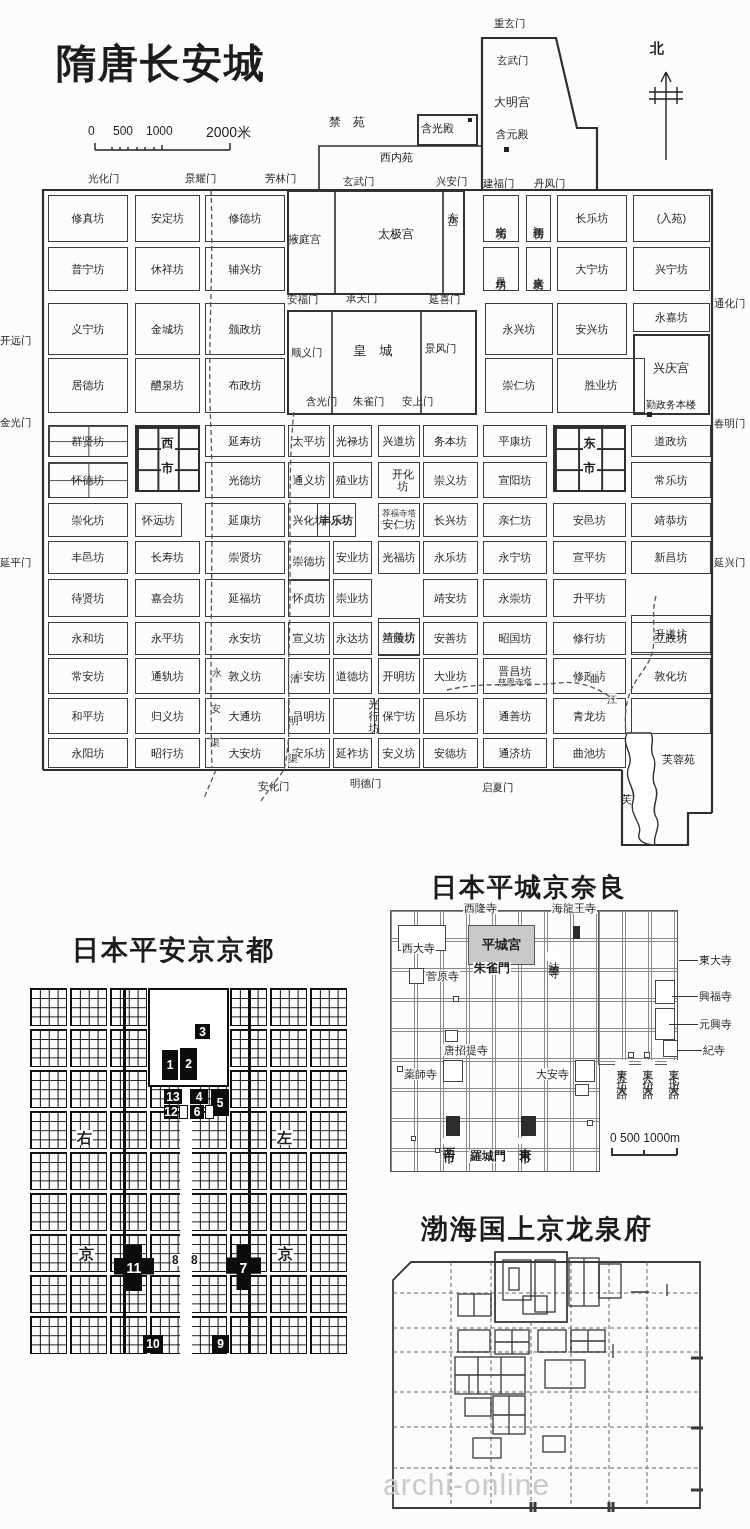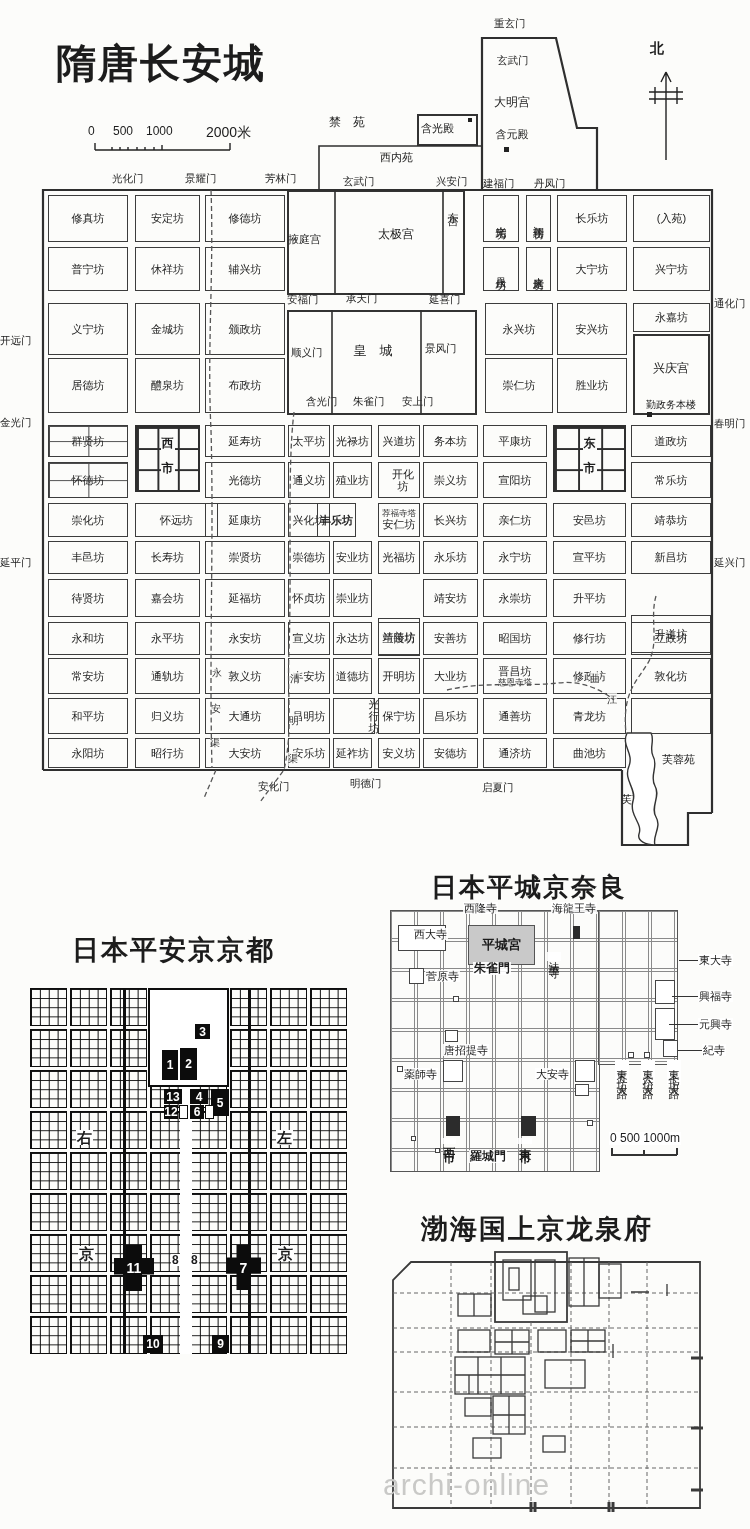--- a/index.html
+++ b/index.html
@@ -137,21 +137,21 @@
       </div>
       <div class="ward" style="left: 557px; top: 303px; width: 70px; height: 52px;">
         <span>安兴坊</span>
       </div>
       <div class="ward" style="left: 633px; top: 303px; width: 77px; height: 29px;">
         <span>永嘉坊</span>
       </div>
       <div class="ward" style="left: 485px; top: 358px; width: 68px; height: 55px;">
         <span>崇仁坊</span>
       </div>
-      <div class="ward" style="left: 557px; top: 358px; width: 70px; height: 55px;">
+      <div class="ward" style="left: 557px; top: 358px; width: 88px; height: 55px;">
         <span>胜业坊</span>
       </div>
       <div class="ward split" style="left: 48px; top: 425px; width: 80px; height: 32px;">
         <span>群贤坊</span>
       </div>
       <div class="ward" style="left: 205px; top: 425px; width: 80px; height: 32px;">
         <span>延寿坊</span>
       </div>
       <div class="ward" style="left: 288px; top: 425px; width: 42px; height: 32px;">
         <span>太平坊</span>
@@ -191,21 +191,21 @@
       </div>
       <div class="ward" style="left: 483px; top: 462px; width: 64px; height: 36px;">
         <span>宣阳坊</span>
       </div>
       <div class="ward" style="left: 631px; top: 462px; width: 80px; height: 36px;">
         <span>常乐坊</span>
       </div>
       <div class="ward" style="left: 48px; top: 503px; width: 80px; height: 34px;">
         <span>崇化坊</span>
       </div>
-      <div class="ward" style="left: 135px; top: 503px; width: 83px; height: 34px;">
+      <div class="ward" style="left: 135px; top: 503px; width: 47px; height: 34px;">
         <span>怀远坊</span>
       </div>
       <div class="ward" style="left: 205px; top: 503px; width: 80px; height: 34px;">
         <span>延康坊</span>
       </div>
       <div class="ward" style="left: 288px; top: 503px; width: 42px; height: 34px;">
         <span>兴化坊</span>
       </div>
       <div class="ward" style="left: 317px; top: 503px; width: 39px; height: 34px; font-weight: bold;">
         <span>丰乐坊</span>
@@ -228,21 +228,21 @@
       </div>
       <div class="ward" style="left: 48px; top: 541px; width: 80px; height: 33px;">
         <span>丰邑坊</span>
       </div>
       <div class="ward" style="left: 135px; top: 541px; width: 65px; height: 33px;">
         <span>长寿坊</span>
       </div>
       <div class="ward" style="left: 205px; top: 541px; width: 80px; height: 33px;">
         <span>崇贤坊</span>
       </div>
-      <div class="ward" style="left: 288px; top: 541px; width: 42px; height: 33px;">
+      <div class="ward" style="left: 288px; top: 541px; width: 42px; height: 40px;">
         <span>崇德坊</span>
       </div>
       <div class="ward" style="left: 333px; top: 541px; width: 39px; height: 33px;">
         <span>安业坊</span>
       </div>
       <div class="ward" style="left: 378px; top: 541px; width: 42px; height: 33px;">
         <span>光福坊</span>
       </div>
       <div class="ward" style="left: 423px; top: 541px; width: 55px; height: 33px;">
         <span>永乐坊</span>
@@ -418,21 +418,21 @@
       <div class="plab" style="left: 482px; top: 127px; font-size: 11px; width: 60px;">含元殿</div>
       <div class="plab" style="left: 421px; top: 121px; font-size: 11px;">含光殿</div>
       <div class="plab" style="left: 288px; top: 232px; font-size: 11px;">掖庭宫</div>
       <div class="plab" style="left: 378px; top: 226px; font-size: 12px;">太极宫</div>
       <div class="plab v" style="left: 445px; top: 203px; font-size: 11px;">东宫</div>
       <div class="plab" style="left: 330px; top: 342px; font-size: 13px; width: 86px;">皇　城</div>
       <div class="plab" style="left: 636px; top: 360px; font-size: 12px; width: 70px;">兴庆宫</div>
       <div class="plab" style="left: 633px; top: 398px; font-size: 10px; width: 76px;">勤政务本楼</div>
       <div class="plab" style="left: 662px; top: 752px; font-size: 11px;">芙蓉苑</div>
       <div class="plab" style="left: 621px; top: 792px; font-size: 11px;">芙蓉池</div>
-      <div class="gate" style="left: 112px; top: 172px;">光化门</div>
+      <div class="gate" style="left: 88px; top: 172px;">光化门</div>
       <div class="gate" style="left: 185px; top: 172px;">景耀门</div>
       <div class="gate" style="left: 265px; top: 172px;">芳林门</div>
       <div class="gate" style="left: 343px; top: 175px;">玄武门</div>
       <div class="gate" style="left: 436px; top: 175px;">兴安门</div>
       <div class="gate" style="left: 483px; top: 177px;">建福门</div>
       <div class="gate" style="left: 534px; top: 177px;">丹凤门</div>
       <div class="gate" style="left: 494px; top: 17px;">重玄门</div>
       <div class="gate" style="left: 497px; top: 54px;">玄武门</div>
       <div class="gate" style="left: 0px; top: 334px;">开远门</div>
       <div class="gate" style="left: 0px; top: 416px;">金光门</div>
@@ -620,21 +620,21 @@
       <div class="nblk" style="left: 204px; top: 252px; width: 6px; height: 6px;"></div>
       <div class="nblk" style="left: 28px; top: 268px; width: 5px; height: 5px;"></div>
       <div class="nblk" style="left: 52px; top: 280px; width: 5px; height: 5px;"></div>
       <div class="nblk" style="left: 70px; top: 128px; width: 6px; height: 6px;"></div>
       <div class="nline" style="left: 296px; top: 92px; width: 19px;"></div>
       <div class="nline" style="left: 289px; top: 128px; width: 26px;"></div>
       <div class="nline" style="left: 286px; top: 156px; width: 29px;"></div>
       <div class="nline" style="left: 295px; top: 182px; width: 24px;"></div>
       <div class="nlab" style="left: 80px; top: 34px;">西隆寺</div>
       <div class="nlab" style="left: 168px; top: 34px;">海龍王寺</div>
-      <div class="nlab" style="left: 18px; top: 60px; margin-left: 12px;">西大寺</div>
+      <div class="nlab" style="left: 18px; top: 74px;">西大寺</div>
       <div class="nlab v" style="left: 164px; top: 84px;">法華寺</div>
       <div class="nlab" style="left: 42px; top: 102px;">菅原寺</div>
       <div class="nlab" style="left: 60px; top: 176px;">唐招提寺</div>
       <div class="nlab" style="left: 20px; top: 200px;">薬師寺</div>
       <div class="nlab" style="left: 152px; top: 200px;">大安寺</div>
       <div class="nlab" style="left: 315px; top: 86px;">東大寺</div>
       <div class="nlab" style="left: 315px; top: 122px;">興福寺</div>
       <div class="nlab" style="left: 315px; top: 150px;">元興寺</div>
       <div class="nlab" style="left: 319px; top: 176px;">紀寺</div>
       <div class="nlab roadv" style="left: 232px; top: 192px;">東五坊大路</div>

